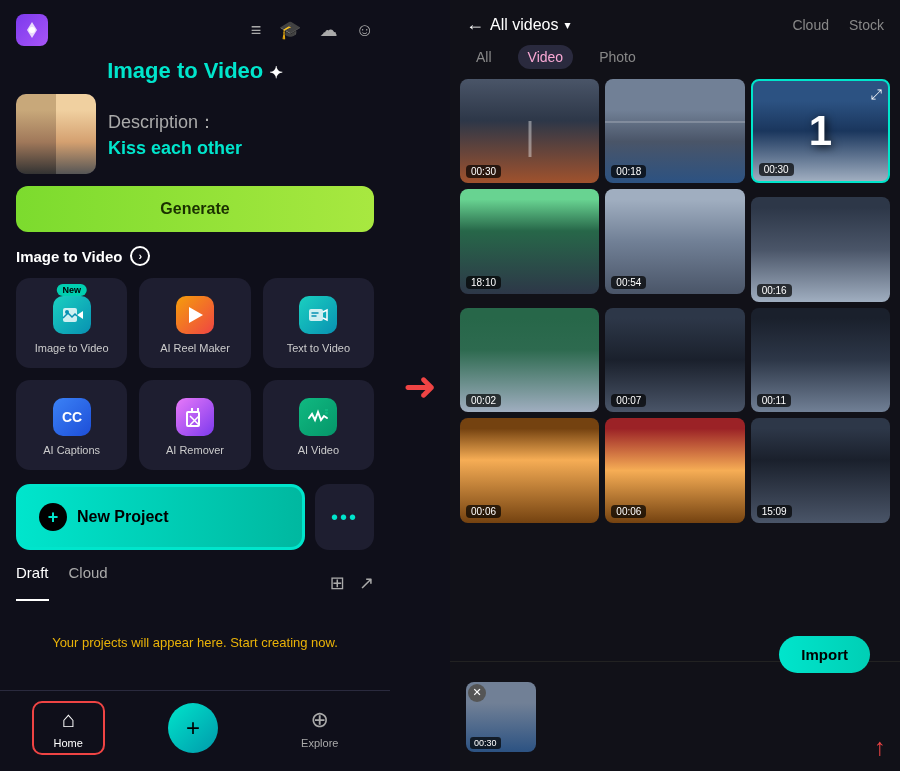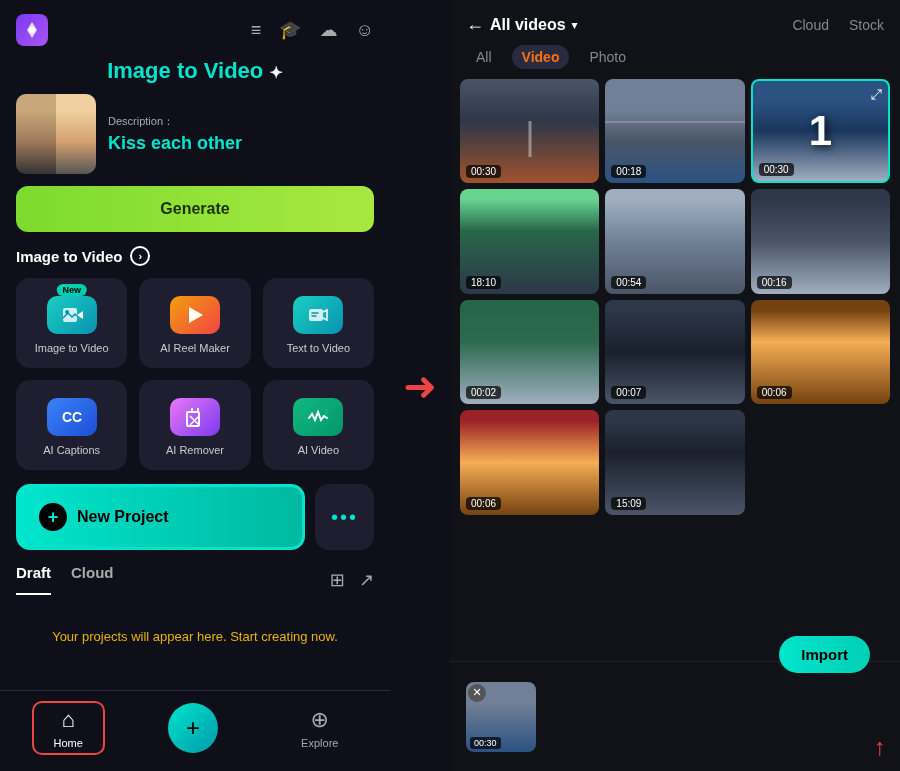--- a/index.html
+++ b/index.html
@@ -104,21 +104,21 @@
       height: 100%;
       background: linear-gradient(180deg, #f0d0a0 20%, #d4a070 60%, #555 100%);
     }
 
     .preview-info {
       flex: 1;
     }
 
     .description-label {
       color: #aaa;
-      font-size: 11px;
+      font-size: 18px;
       margin-bottom: 4px;
     }
 
     .description-text {
       color: #00e5cc;
       font-size: 18px;
       font-weight: 700;
     }
 
     .generate-btn {
@@ -172,21 +172,21 @@
       flex-direction: column;
       align-items: center;
       gap: 8px;
       cursor: pointer;
       position: relative;
       min-height: 90px;
       justify-content: center;
     }
 
     .tool-card .tool-icon {
-      width: 50px;
+      width: 38px;
       height: 38px;
       border-radius: 10px;
       display: flex;
       align-items: center;
       justify-content: center;
       font-size: 20px;
     }
 
     .tool-card .tool-label {
       color: #ccc;
@@ -288,23 +288,23 @@
     }
 
     .tabs-left {
       display: flex;
       gap: 20px;
     }
 
     .tab-item {
       color: #aaa;
       font-size: 15px;
-      font-weight: 700;
-      cursor: pointer;
-      padding-bottom: 12px;
+      font-weight: 400;
+      cursor: pointer;
+      padding-bottom: 18px;
     }
 
     .tab-item.active {
       color: #fff;
       border-bottom: 2px solid #fff;
     }
 
     .tabs-right {
       display: flex;
       gap: 14px;
@@ -425,58 +425,58 @@
     }
 
     .back-arrow {
       color: #fff;
       font-size: 18px;
     }
 
     .all-videos-label {
       color: #fff;
       font-size: 16px;
-      font-weight: 700;
+      font-weight: 400;
     }
 
     .dropdown-arrow {
       color: #fff;
       font-size: 12px;
     }
 
     .right-nav-tabs {
       display: flex;
       gap: 20px;
     }
 
     .right-tab {
       color: #888;
       font-size: 14px;
       cursor: pointer;
     }
 
     .filter-row {
       display: flex;
-      gap: 10px;
+      gap: 16px;
       padding: 0 16px 10px;
       text-align: right;
     }
 
     .filter-btn {
       color: #888;
       font-size: 14px;
       padding: 4px 10px;
       border-radius: 16px;
       cursor: pointer;
     }
 
     .filter-btn.active {
-      color: #f97316;
+      color: #f9a8d4;
       background: #2a2a3e;
-      font-weight: 700;
+      font-weight: 400;
     }
 
     .video-grid {
       flex: 1;
       overflow-y: auto;
       padding: 0 10px;
       display: grid;
       grid-template-columns: repeat(3, 1fr);
       gap: 6px;
       align-content: start;
@@ -525,21 +525,21 @@
       font-weight: 700;
       text-shadow: 2px 2px 8px rgba(0,0,0,0.8);
     }
 
     
     .vt-1 { background: linear-gradient(180deg, #4a5568 0%, #2d3748 40%, #a0522d 100%); }
     .vt-2 { background: linear-gradient(180deg, #718096 30%, #4a5568 60%, #2c5282 100%); }
     .vt-3 { background: linear-gradient(180deg, #2c5282 20%, #1a365d 50%, #a0aec0 100%); }
     .vt-4 { background: linear-gradient(180deg, #68d391 10%, #276749 40%, #2d3748 100%); }
     .vt-5 { background: linear-gradient(180deg, #a0aec0 10%, #718096 50%, #4a5568 100%); }
-    .vt-6 { background: linear-gradient(180deg, #2d3748 10%, #4a5568 50%, #a0aec0 100%); }
+    .vt-6 { background: linear-gradient(180deg, #2d3748 10%, #4a5568 50%, #a0aec0 100%); margin-top: 8px; }
     .vt-7 { background: linear-gradient(180deg, #276749 10%, #2d6a4f 40%, #a0aec0 100%); }
     .vt-8 { background: linear-gradient(180deg, #2d3748 10%, #1a202c 50%, #4a5568 100%); }
     .vt-9 { background: linear-gradient(180deg, #1a202c 10%, #2d3748 50%, #718096 100%); }
     .vt-10 { background: linear-gradient(180deg, #744210 10%, #f6ad55 40%, #744210 100%); }
     .vt-11 { background: linear-gradient(180deg, #9b2226 10%, #f6ad55 50%, #744210 100%); }
     .vt-12 { background: linear-gradient(180deg, #2d3748 10%, #1a202c 40%, #4a5568 100%); }
 
     
     .road-line {
       position: absolute;
@@ -831,20 +831,23 @@
     <div class="video-thumb vt-6">
       <span class="time-badge">00:16</span>
     </div>
 
     <div class="video-thumb vt-7">
       <span class="time-badge">00:02</span>
     </div>
     <div class="video-thumb vt-8">
       <span class="time-badge">00:07</span>
     </div>
+    <div class="video-thumb vt-9">
+      <span class="time-badge">00:11</span>
+    </div>
 
     <div class="video-thumb vt-10">
       <span class="time-badge">00:06</span>
     </div>
     <div class="video-thumb vt-11">
       <span class="time-badge">00:06</span>
     </div>
     <div class="video-thumb vt-12">
       <span class="time-badge">15:09</span>
     </div>

